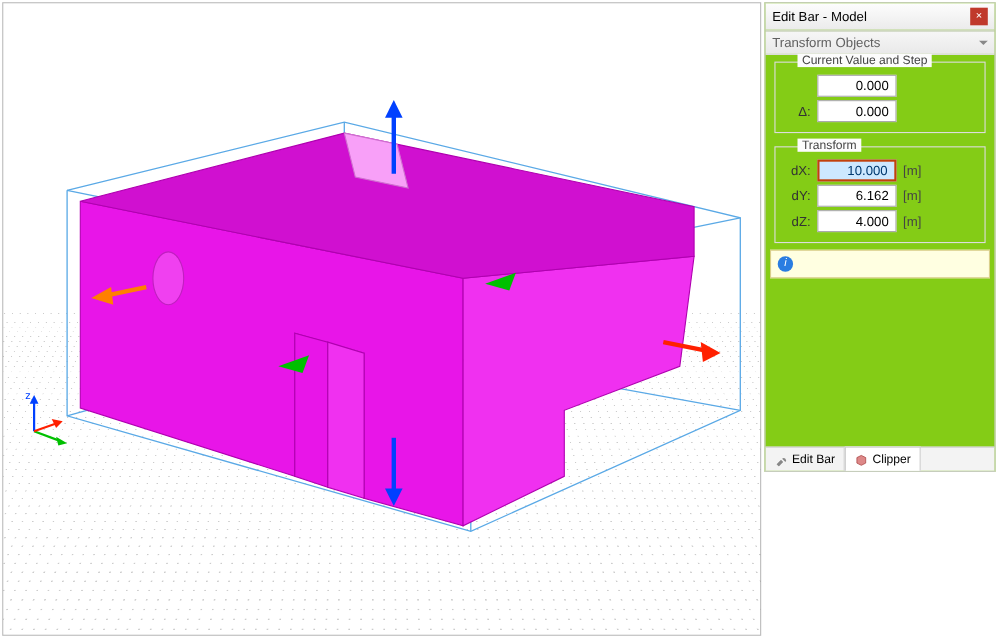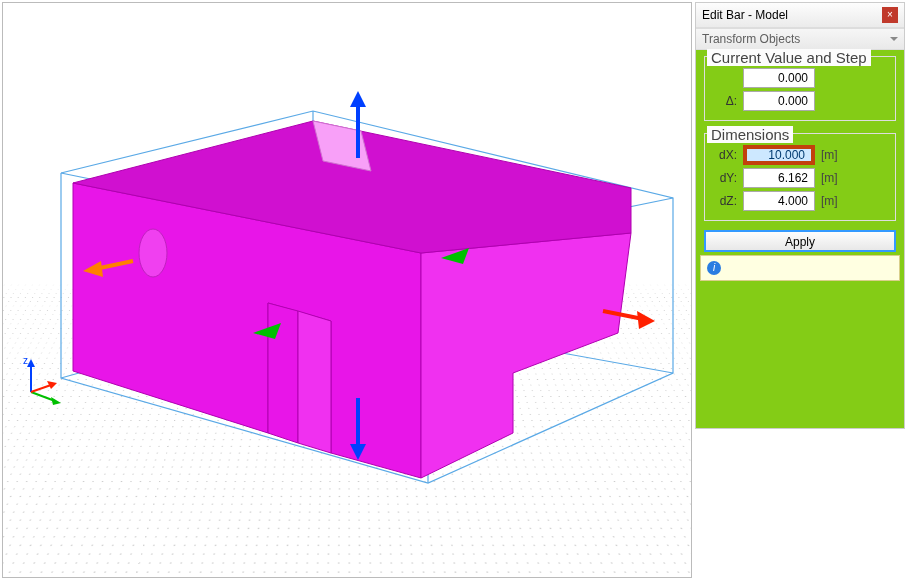--- a/index.html
+++ b/index.html
@@ -73,24 +73,24 @@
     border-top: 4px solid #888;
   }
   .group {
     border: 1px solid #ddd;
     margin: 6px 8px;
     padding: 8px 6px 6px 6px;
     position: relative;
   }
   .group-title {
     position: absolute;
-    top: -8px; left: 2px;
+    top: -8px; left: 20px;
     background: #fcfcfc;
     padding: 0 4px;
-    font-size: 15px;
+    font-size: 11px;
     color: #444;
   }
   .row {
     display: flex;
     align-items: center;
     margin: 3px 0;
     gap: 6px;
   }
   .row-label {
     width: 26px;
@@ -100,21 +100,21 @@
   input.val {
     width: 72px;
     height: 20px;
     border: 1px solid #aaa;
     text-align: right;
     padding: 0 6px;
     font-family: inherit;
     font-size: 12px;
   }
   input.val.selected {
-    border: 4px solid #c2410c;
+    border: 2px solid #c2410c;
     background: #cde8ff;
     color: #003a70;
   }
   .unit { color: #444; }
   .btn {
     width: calc(100% - 16px);
     margin: 3px 8px;
     height: 22px;
     border: 1px solid #999;
     background: linear-gradient(#fdfdfd,#e8e8e8);
@@ -269,39 +269,56 @@
       <span class="row-label"></span>
       <input class="val" value="0.000" style="">
     </div>
     <div class="row">
       <span class="row-label">Δ:</span>
       <input class="val" value="0.000" style="">
     </div>
   </div>
 
   <div class="group">
-    <span class="group-title">Dimensions</span>
+    <span class="group-title">Transform</span>
     <div class="row">
       <span class="row-label">dX:</span>
       <input class="val selected" value="10.000" style="">
       <span class="unit">[m]</span>
     </div>
     <div class="row">
       <span class="row-label">dY:</span>
       <input class="val" value="6.162" style="">
       <span class="unit">[m]</span>
     </div>
     <div class="row">
       <span class="row-label">dZ:</span>
       <input class="val" value="4.000" style="">
       <span class="unit">[m]</span>
     </div>
   </div>
 
-  <div class="btn primary">Apply</div>
 
   <div class="help-box">
     <span class="info-icon">i</span>
   </div>
 
   <div class="spacer"></div>
 
+  <div class="bottom-tabs">
+    <div class="tab">
+      <span class="tab-icon">
+        <svg width="12" height="12">
+            <path d="M2 10 L6 6 L8 8 L4 12 Z M7 5 a2 2 0 1 1 3 3" fill="#888"></path>
+          </svg>
+      </span>
+      <span>Edit Bar</span>
+    </div>
+    <div class="tab active">
+      <span class="tab-icon">
+        <svg width="12" height="12">
+            <polygon points="2,4 6,2 10,4 10,9 6,11 2,9" fill="#d88" stroke="#a44" stroke-width="0.7"></polygon>
+          </svg>
+      </span>
+      <span>Clipper</span>
+    </div>
+  </div>
 </div>
 
 </body></html>

